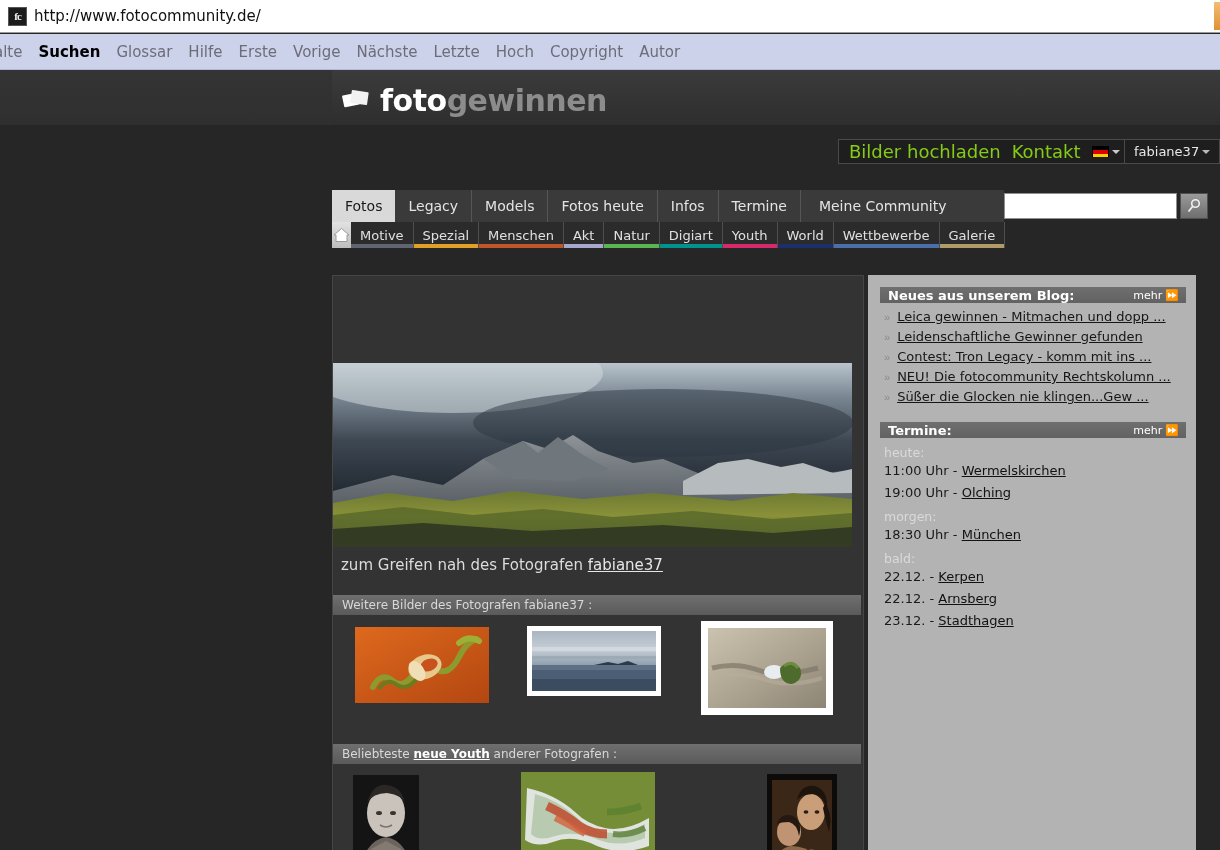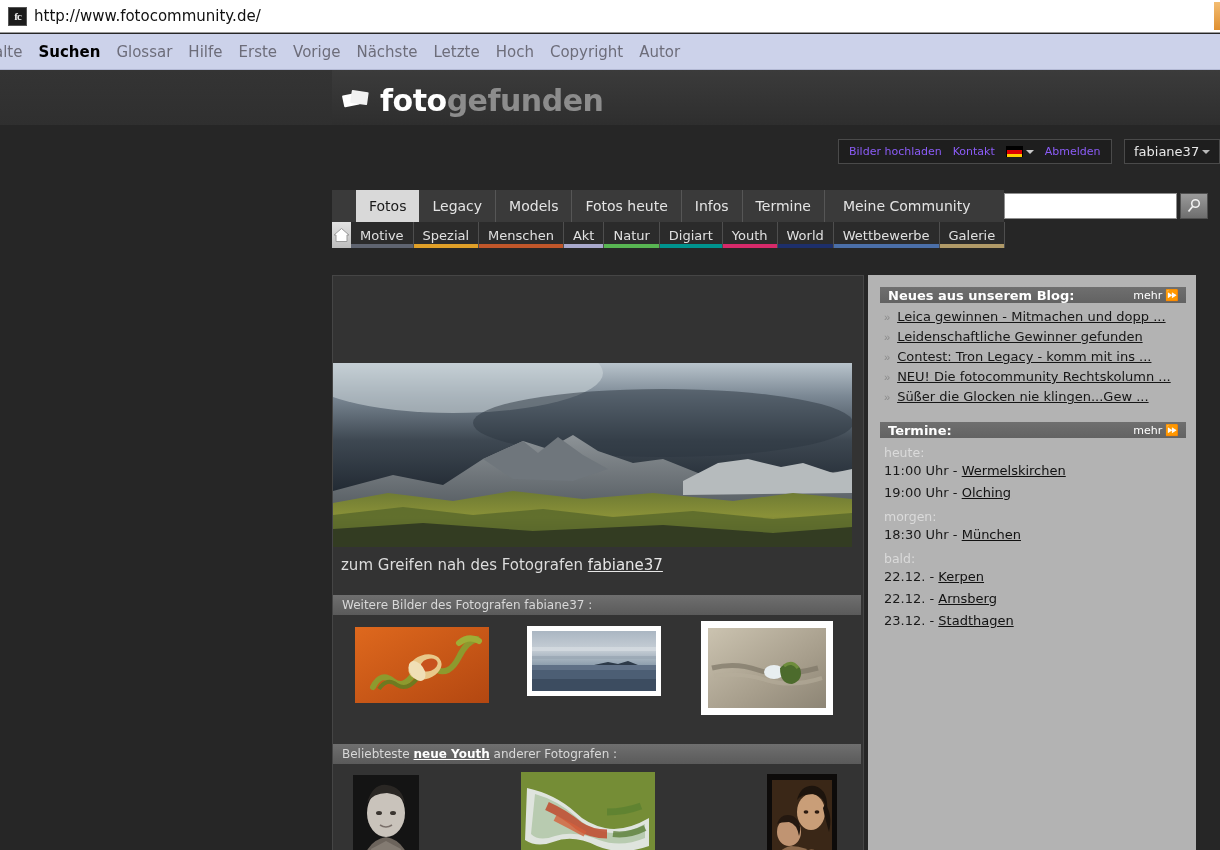--- a/index.html
+++ b/index.html
@@ -76,21 +76,21 @@
   }
   #logo-text .w { color: #ffffff; }
   #logo-text .g { color: #8c8c8c; }
   #account-box {
     position: absolute; left: 838px; top: 69px;
     height: 25px; display: flex; align-items: center;
     background: #1e1e1e; border: 1px solid #4a4a4a;
     padding: 0 10px; gap: 11px;
   }
   #account-box .ai {
-    color: #8b5cf6; font-size: 11px; white-space: nowrap;
+    color: #84cc16; font-size: 18px; white-space: nowrap;
     font-family: "DejaVu Sans", sans-serif;
   }
   .flag {
     width: 17px; height: 11px; display: inline-block; position: relative;
     border: 1px solid #000;
   }
   .flag i { display: block; height: 3.3px; }
   .caret-down {
     width: 0; height: 0; display: inline-block;
     border-left: 4px solid transparent; border-right: 4px solid transparent;
@@ -101,21 +101,21 @@
     height: 25px; display: flex; align-items: center;
     background: #1e1e1e; border: 1px solid #4a4a4a;
     padding: 0 9px;
   }
   #user-box .ai { color: #e8e8e8; font-size: 13px; font-family: "DejaVu Sans", sans-serif; }
 
   
   #mainnav {
     position: absolute; left: 332px; top: 120px; width: 672px; height: 32px;
     background: #3a3a3a;
-    display: flex; align-items: stretch; padding-left: 24px;
+    display: flex; align-items: stretch;
   }
   #mainnav .tab {
     display: flex; align-items: center; padding: 0 13px;
     font-size: 14px; color: #e4e4e4; white-space: nowrap;
     font-family: "DejaVu Sans", sans-serif;
     border-right: 1px solid #565656;
   }
   #mainnav .tab.sel {
     background: #d9d9d9; color: #1a1a1a; font-weight: normal;
     border-right: none;
@@ -274,21 +274,21 @@
   <div id="logo">
     <span id="logo-mark">
       <svg width="30" height="26" viewBox="0 0 30 26">
         <g fill="#ffffff">
           <rect x="1" y="6" width="16" height="12" rx="1" transform="rotate(-12 9 12)"></rect>
           <rect x="9" y="3" width="17" height="13" rx="1" transform="rotate(8 17 9)" fill="#f2f2f2"></rect>
         </g>
       </svg>
     </span>
     <span id="logo-text">
-      <span class="w">foto</span><span class="g">gefunden</span>
+      <span class="w">foto</span><span class="g">gewinnen</span>
     </span>
   </div>
 
   <div id="account-box">
     <span class="ai">Bilder hochladen</span>
     <span class="ai">Kontakt</span>
     <span style="display:flex;align-items:center;">
       <span class="flag">
         <i style="background:#000"></i>
           <i style="background:#dd0000"></i>

